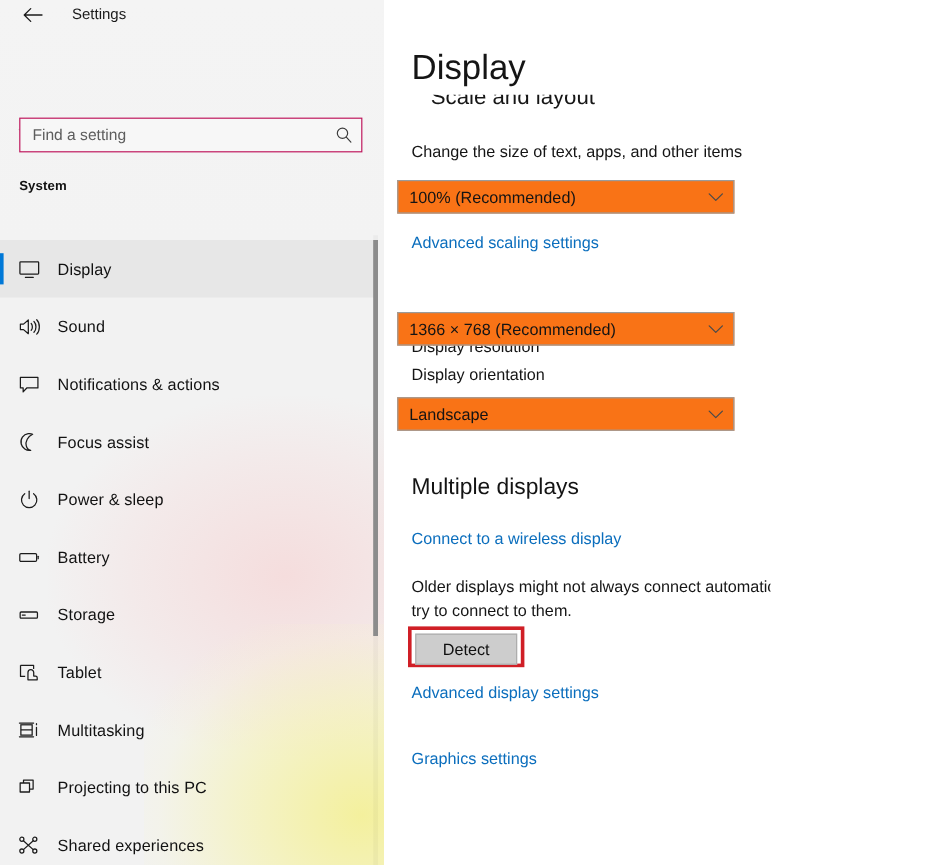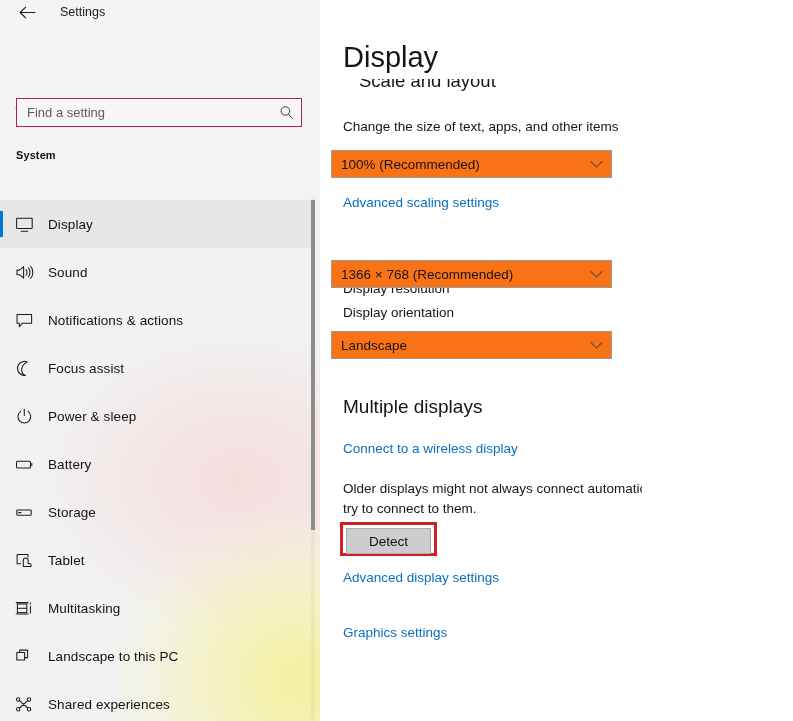--- a/index.html
+++ b/index.html
@@ -505,21 +505,21 @@
         </div>
 
         <div class="nav-item">
 
           <div class="nav-ico">
             <svg width="19" height="17" viewBox="0 0 19 17" fill="none" stroke="currentColor" stroke-width="1.05">
               <path d="M1.8 4.5 H9.6 V12.0 H1.8 Z" stroke-linejoin="round"></path>
               <path d="M4.6 4.5 V2.1 H12.6 V9.6 H9.6" stroke-linejoin="round"></path>
             </svg>
           </div>
-          <div class="nav-label">Landscape to this PC</div>
+          <div class="nav-label">Projecting to this PC</div>
         </div>
 
         <div class="nav-item">
 
           <div class="nav-ico">
             <svg width="19" height="17" viewBox="0 0 19 17" fill="none" stroke="currentColor" stroke-width="1.05">
               <circle cx="3.2" cy="3.4" r="1.7"></circle>
               <circle cx="14.0" cy="3.4" r="1.7"></circle>
               <circle cx="3.2" cy="13.2" r="1.7"></circle>
               <circle cx="14.0" cy="13.2" r="1.7"></circle>

